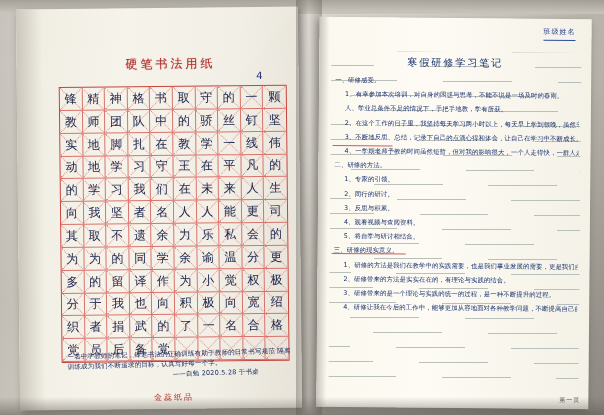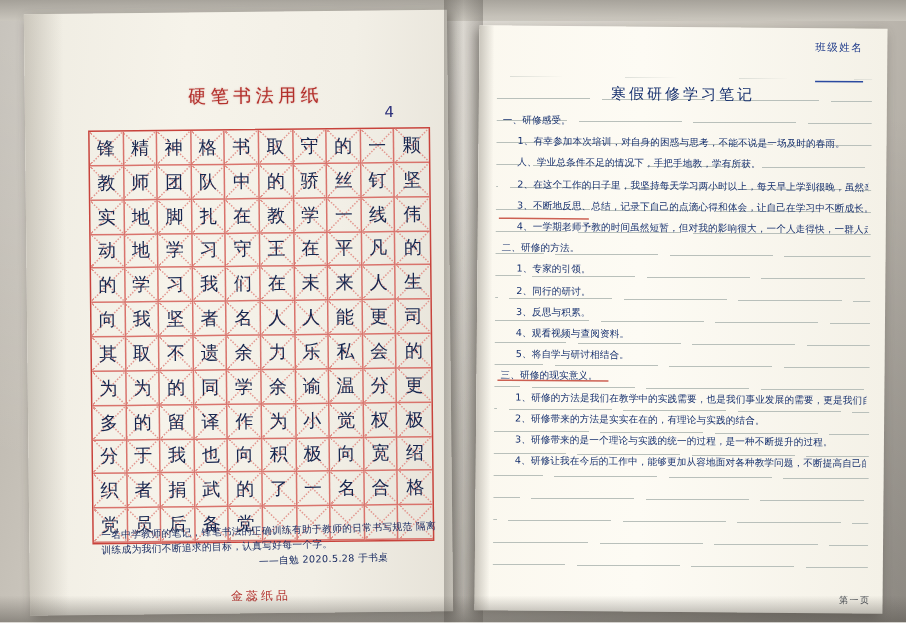--- a/index.html
+++ b/index.html
@@ -176,21 +176,21 @@
       #b9c0bb 14.2px,
       #b9c0bb 14.8px);
   }
   .rp-header{
     position:absolute;
     top: 8px; right: 16px;
     color:#1e3a8a;
     font-size: 7px;
     letter-spacing:1px;
     border-bottom:1px solid #2b4aa0;
-    padding-bottom:17px;
+    padding-bottom:3px;
   }
   .rp-title{
     position:absolute;
     top: 38px; left:0; right:0;
     text-align:center;
     color:#16306e;
     font-size: 10px;
     letter-spacing: 2px;
   }
   .rp-body{

